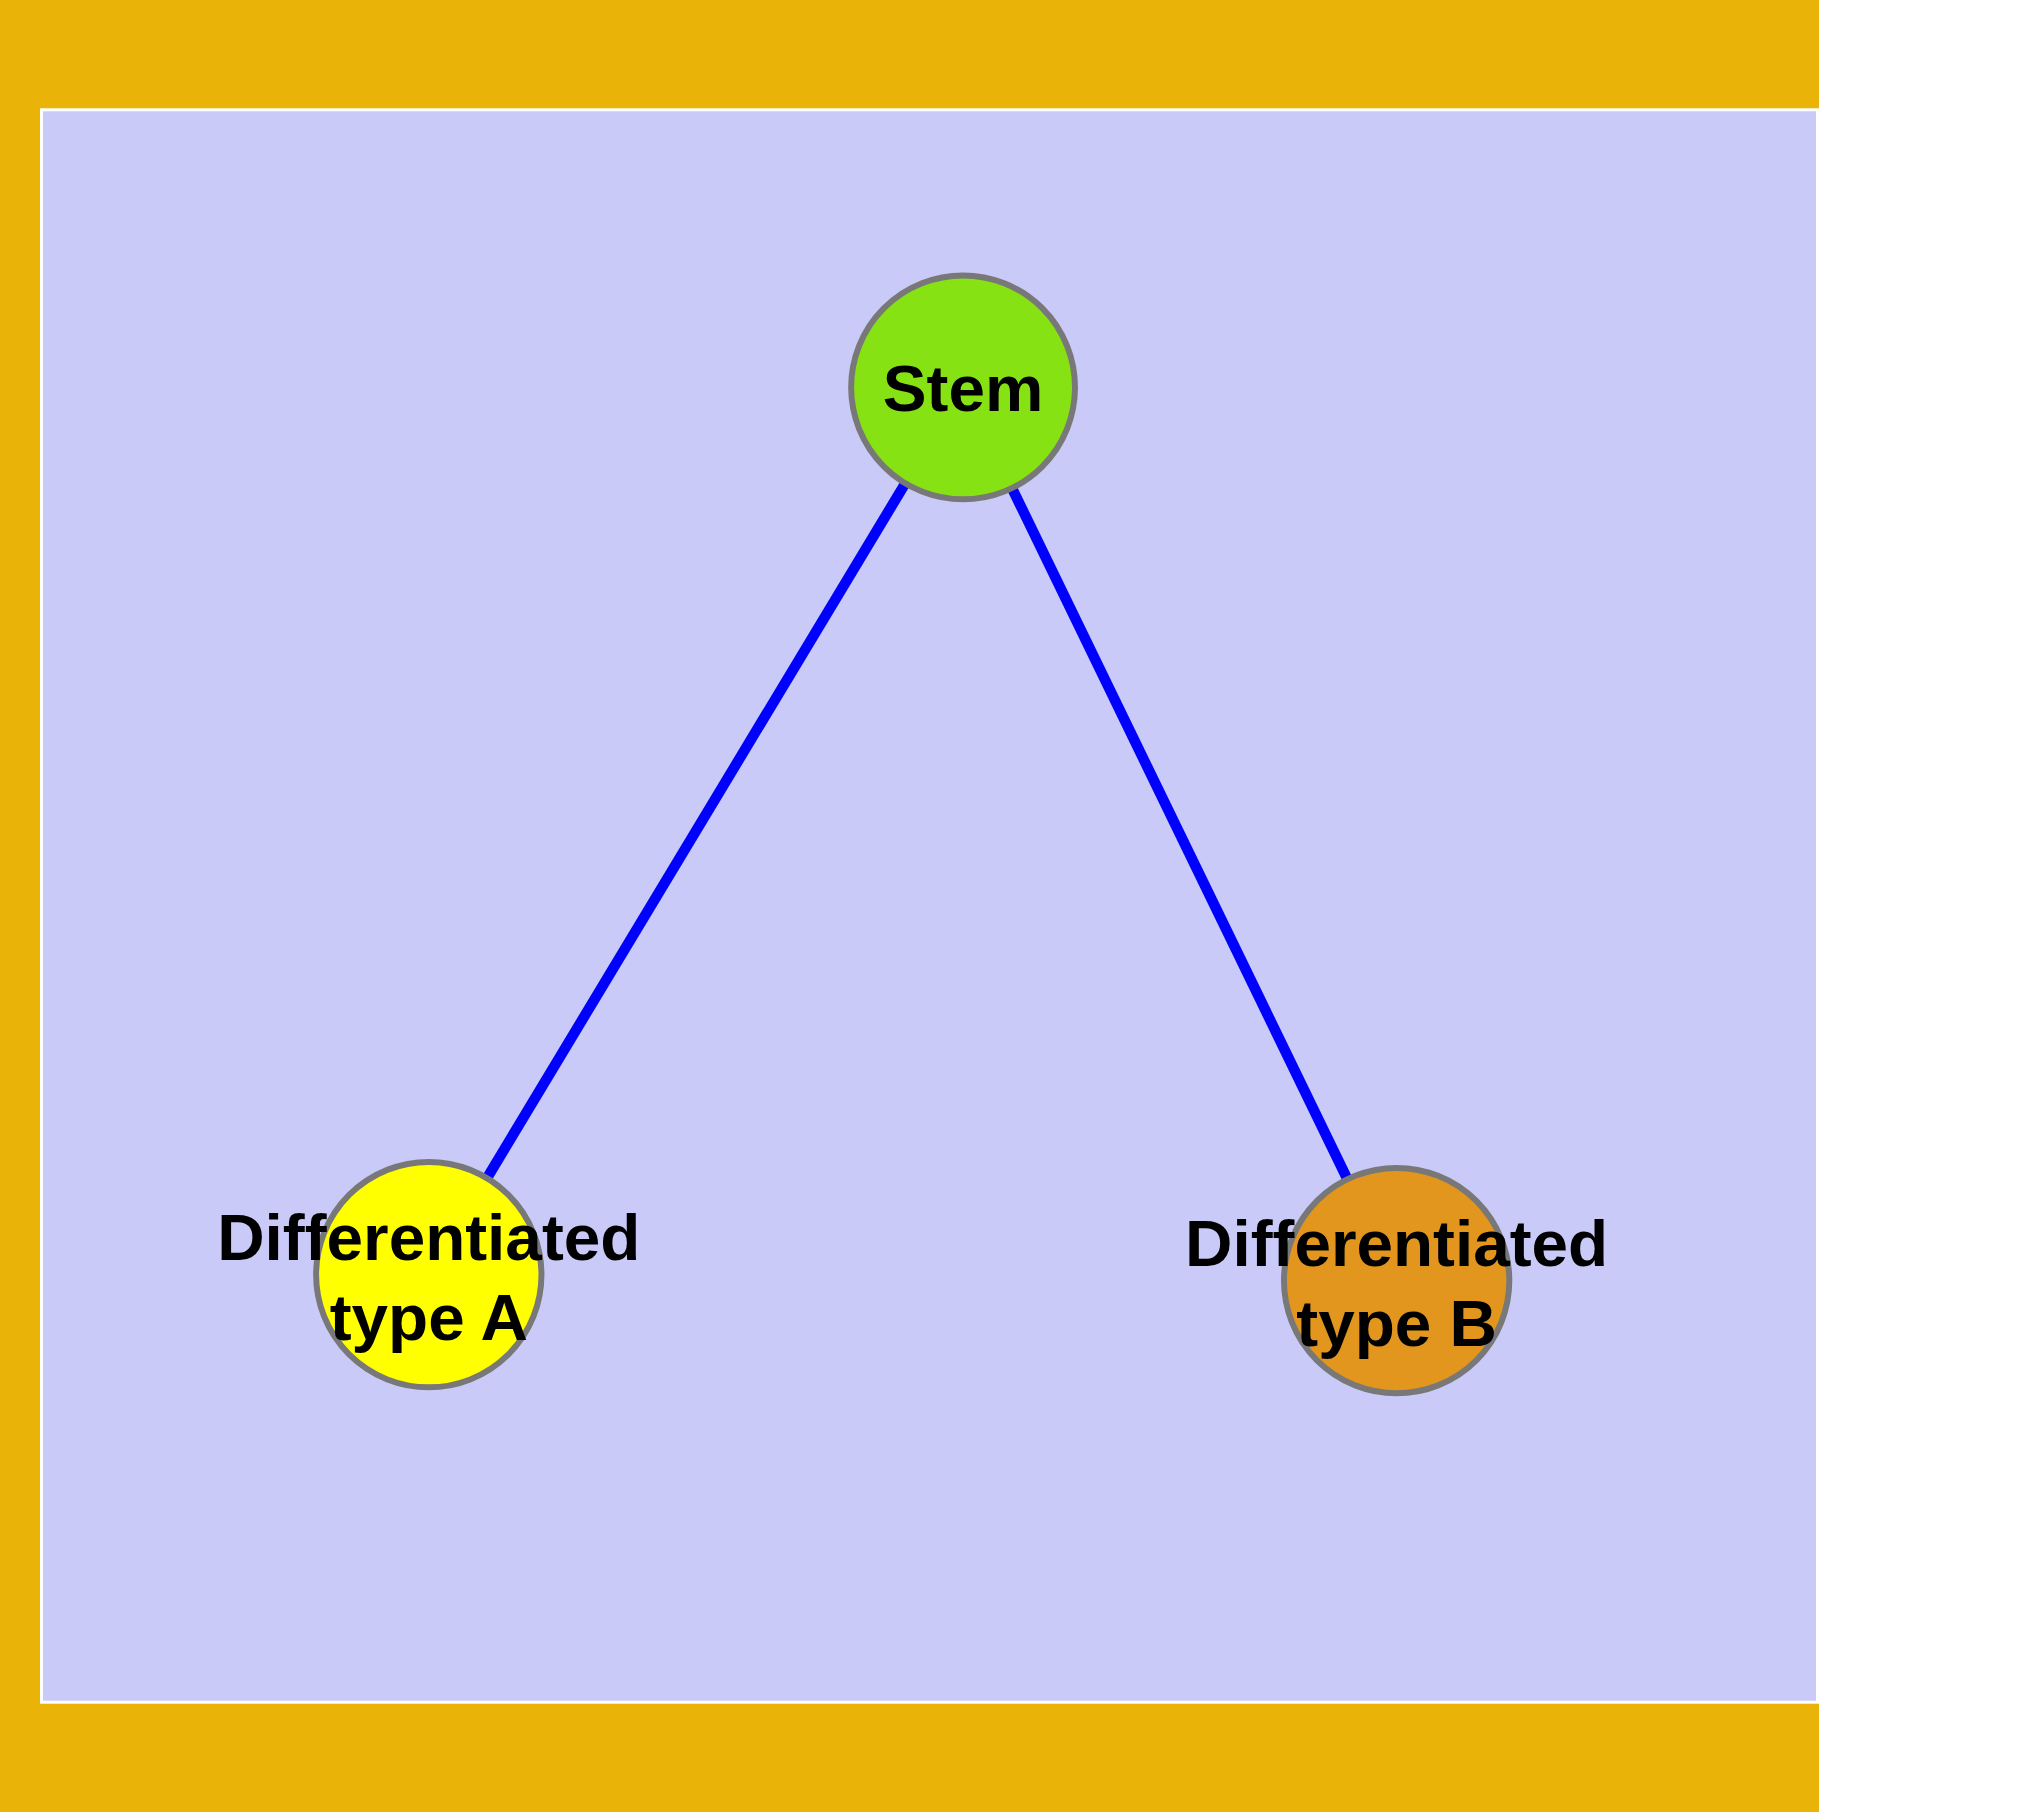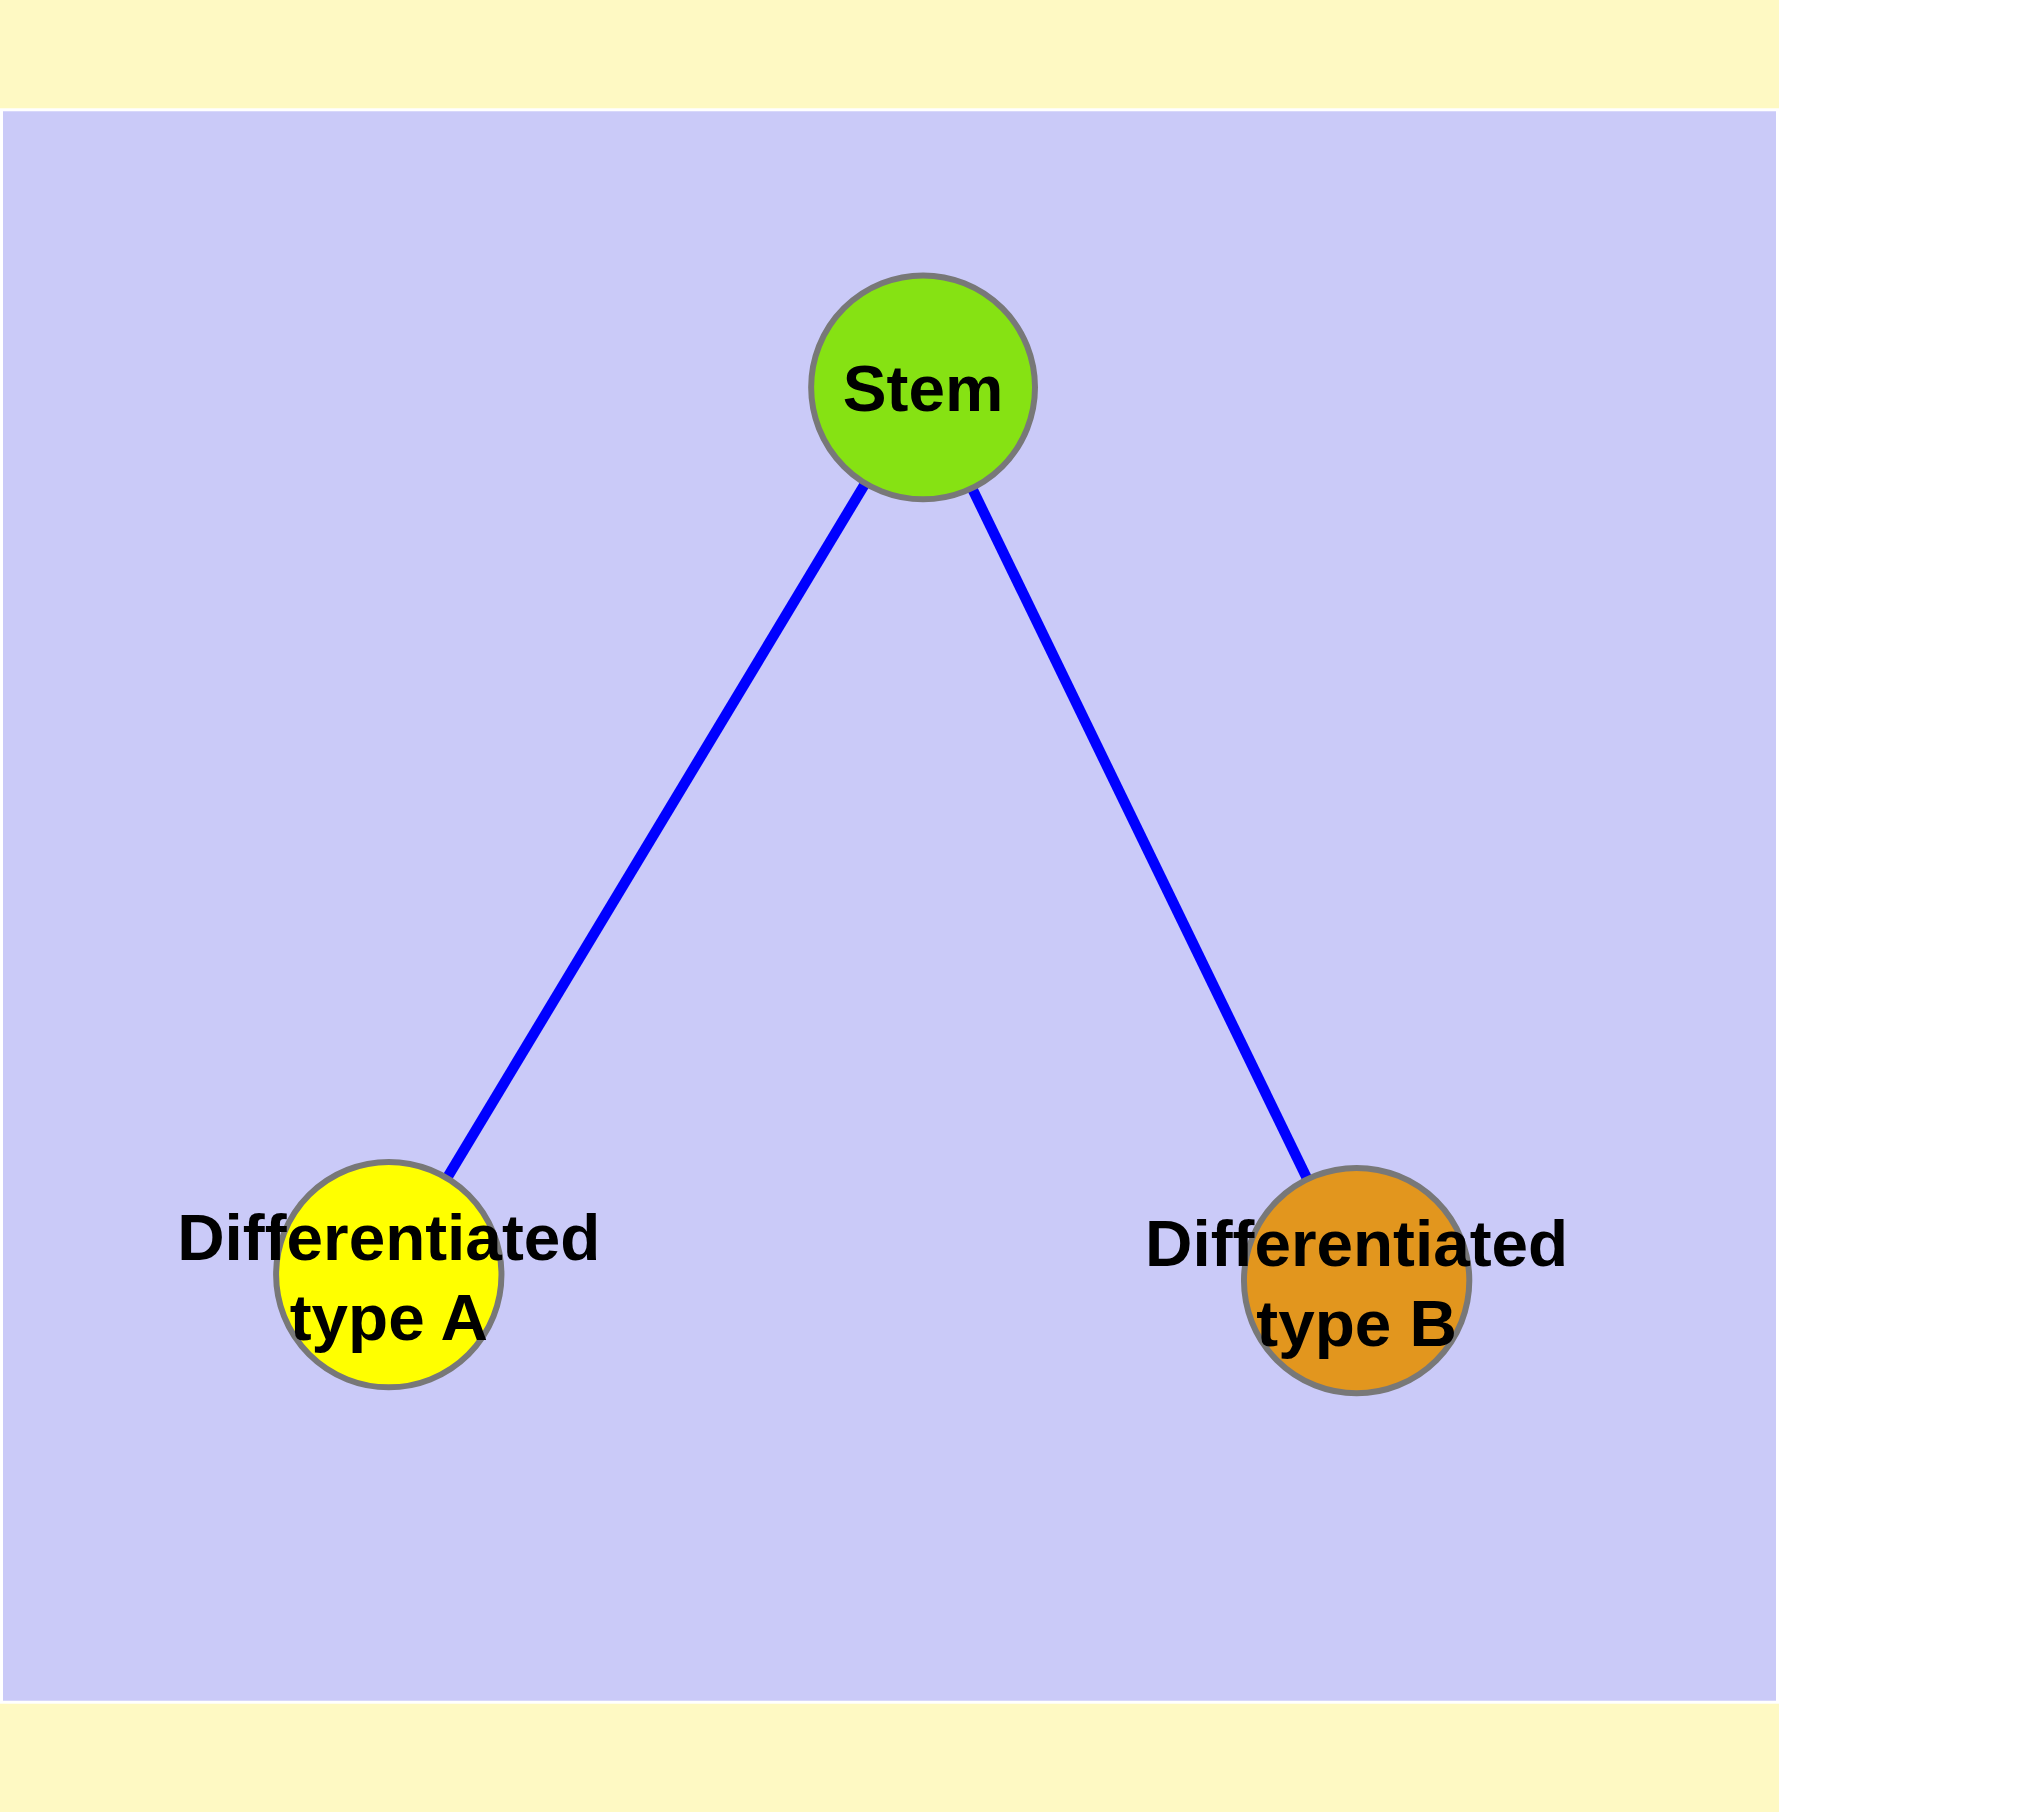--- a/index.html
+++ b/index.html
@@ -4,21 +4,22 @@
 <style>
   html, body {
     margin: 0;
     padding: 0;
     background: #ffffff;
   }
   .canvas-wrap {
     width: 1779px;
     height: 1812px;
     position: relative;
-    background: #fef9c3;
+    background: #eab308;
+    padding-left: 40px;
   }
   svg {
     display: block;
     width: 100%;
     height: 100%;
   }
   text {
     font-family: "Liberation Sans", sans-serif;
     font-weight: bold;
     fill: #000000;

